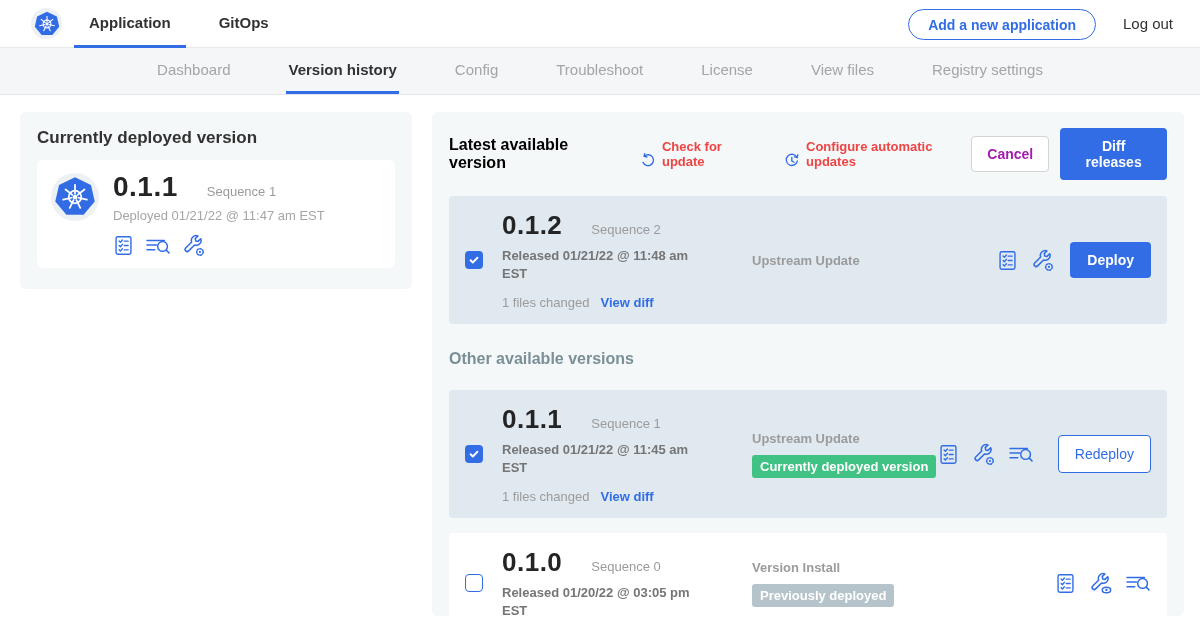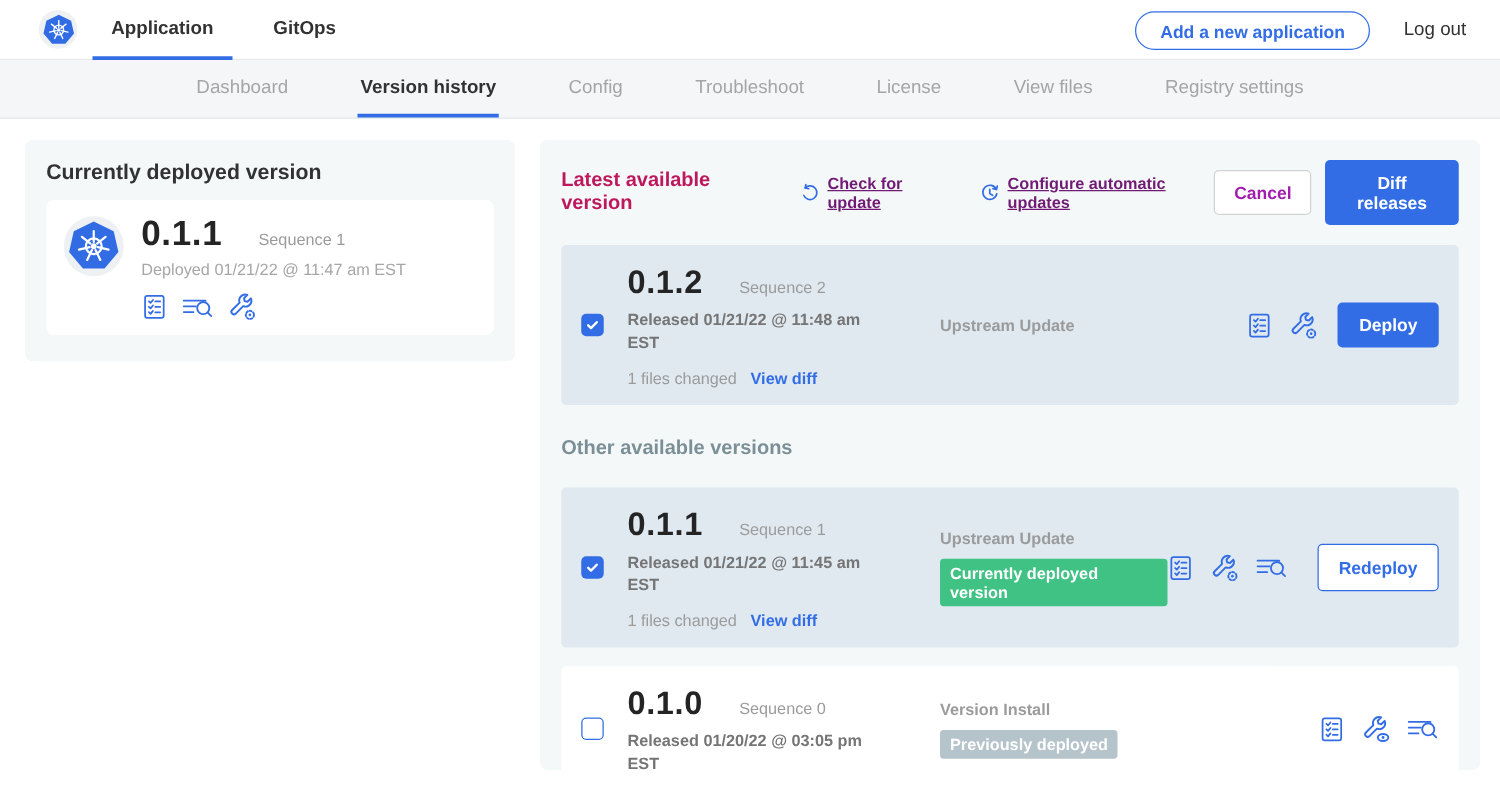--- a/index.html
+++ b/index.html
@@ -43,23 +43,23 @@
   .ver-line { display:flex; align-items:baseline; }
   .ver-big { font-size:28px; font-weight:700; color:#242424; letter-spacing:.5px; }
   .seq { font-size:13px; color:#9b9b9b; margin-left:29px; }
   .deployed-at { font-size:13px; color:#a6a6a6; margin-top:5px; }
   .icon-row { display:flex; align-items:center; gap:11px; margin-top:11px; }
 
   
   .avail-panel { position:absolute; left:432px; top:112px; width:752px; height:504px;
     background:#f4f8f9; border-radius:6px; padding:16px 17px; }
   .avail-header { display:flex; align-items:center; }
-  .panel-title { font-size:16px; font-weight:700; color:#be185d; }
-  .hdr-link { display:flex; align-items:center; margin-left:25px; color:#701a75; font-weight:700;
-    font-size:13px; cursor:pointer;text-decoration:underline; }
+  .panel-title { font-size:16px; font-weight:700; color:#000000; }
+  .hdr-link { display:flex; align-items:flex-end; margin-left:25px; color:#ef4444; font-weight:700;
+    font-size:13px; cursor:pointer; }
   .hdr-link svg { margin-right:6px; }
   .cancel-btn { margin-left:auto; padding:9px 15px; background:#fff; border:1px solid #d3d3d3;
     border-radius:4px; color:#a21caf; font-weight:700; font-size:14px; cursor:pointer;
     font-family:"Liberation Sans", sans-serif; }
   .diff-btn { margin-left:11px; padding:10px 15px; background:#326de6; border:none;
     border-radius:4px; color:#fff; font-weight:700; font-size:14px; cursor:pointer;
     font-family:"Liberation Sans", sans-serif; }
 
   .version-row { border-radius:4px; padding:14px 16px; display:flex; align-items:center; }
   .row-selected { background:#e0e9f0; }
@@ -86,21 +86,21 @@
   .source-label { font-size:13px; font-weight:700; color:#9b9b9b; }
   .badge { display:inline-block; margin-top:9px; padding:4px 8px; border-radius:3px;
     color:#fff; font-weight:700; font-size:13px; }
   .badge-green { background:#41c285; }
   .badge-gray { background:#b5c3ca; }
 
   .col-actions { display:flex; align-items:center; gap:13px; flex:0 0 auto; }
   .deploy-btn { margin-left:3px; padding:10px 17px; background:#326de6; border:none; border-radius:4px;
     color:#fff; font-weight:700; font-size:14px; cursor:pointer; font-family:"Liberation Sans", sans-serif;text-align:center; }
   .redeploy-btn { margin-left:11px; padding:10px 16px; background:#fff; border:1px solid #326de6;
-    border-radius:4px; color:#326de6; font-weight:700; font-size:14px; cursor:pointer;
+    border-radius:4px; color:#326de6; font-weight:400; font-size:14px; cursor:pointer;
     font-family:"Liberation Sans", sans-serif; }
 
   .icon { stroke:#326de6; fill:none; stroke-width:1.6; stroke-linecap:round; stroke-linejoin:round;
     cursor:pointer; }
   .ic-checklist { width:21px; height:23px; }
   .ic-logs { width:26px; height:22px; }
   .ic-wrench { width:23px; height:23px; }
   .ic-small { width:17px; height:17px; stroke-width:1.7; }
 </style>
 </head>

